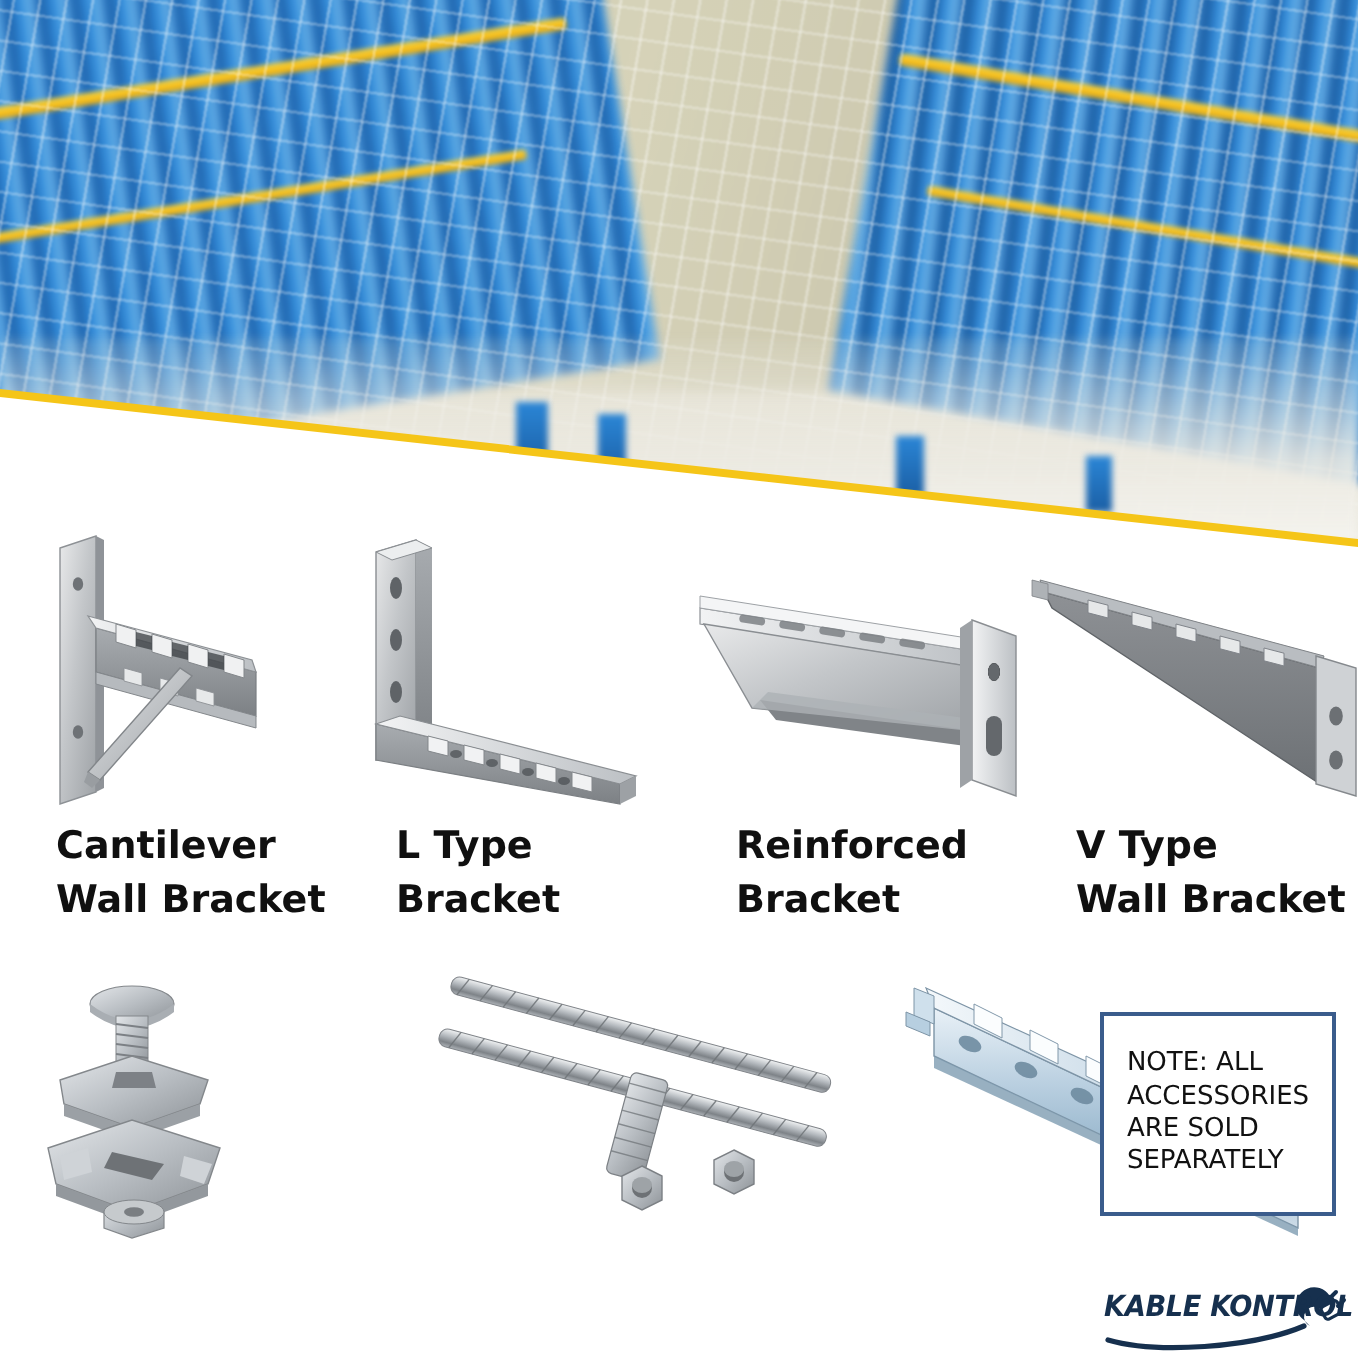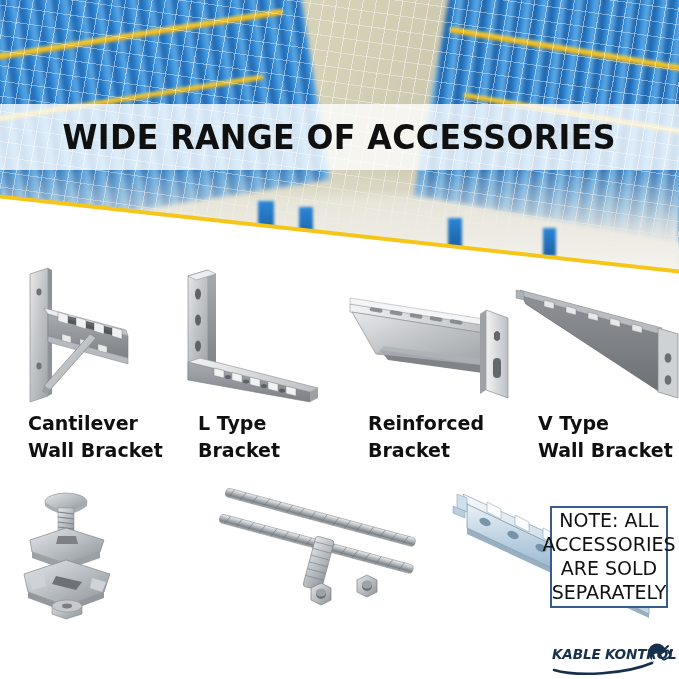--- a/index.html
+++ b/index.html
@@ -192,25 +192,25 @@
     border: 2px solid #3a5c8c;
     background: #ffffff;
     display: flex;
     align-items: center;
     justify-content: center;
     padding: 2px 4px;
     box-sizing: border-box;
   }
   .note-text {
     font-family: "DejaVu Sans", sans-serif;
-    font-size: 19px;
+    font-size: 13px;
     line-height: 1.26;
     font-weight: 400;
     color: #111111;
-    text-align: center;
+    text-align: left;
     white-space: pre-line;
   }
 
   
   .logo {
     position: absolute;
     left: 552px;
     top: 644px;
     width: 122px;
     height: 32px;
@@ -244,23 +244,20 @@
       <div class="conduit conduit-c"></div>
       <div class="conduit conduit-d"></div>
       <div class="mesh"></div>
       <div class="hall"></div>
       <div class="blue-drop" style="left:38%;top:74%;width:16px;height:34px;"></div>
       <div class="blue-drop" style="left:44%;top:76%;width:14px;height:32px;"></div>
       <div class="blue-drop" style="left:66%;top:80%;width:14px;height:30px;"></div>
       <div class="blue-drop" style="left:80%;top:84%;width:13px;height:28px;"></div>
     </div>
 
-    <div class="title-band">
-      <div class="title-text">WIDE RANGE OF ACCESSORIES</div>
-    </div>
   </div>
 
   <div class="diag-wrap">
     <div class="diag-yellow"></div>
     <div class="diag-white"></div>
   </div>
 
   <div class="grid-row" id="row1">
 
     <div class="cell">

